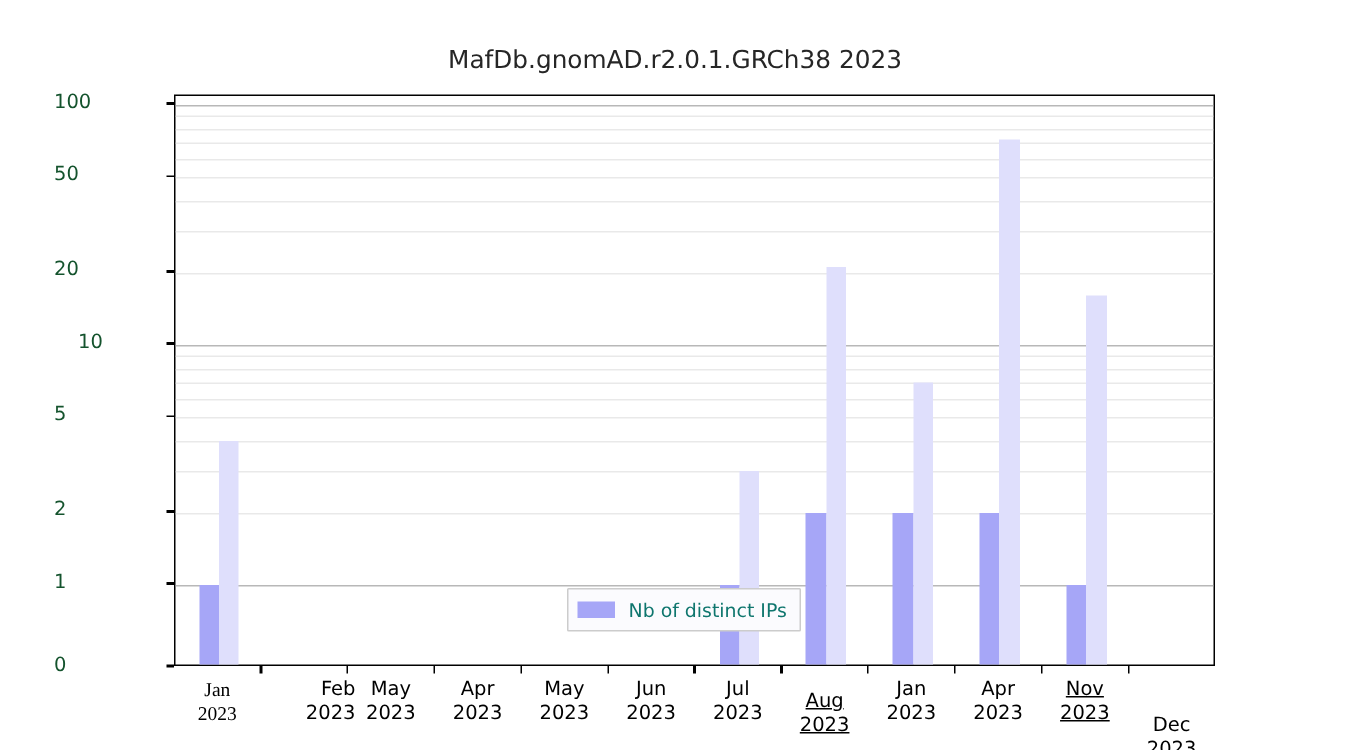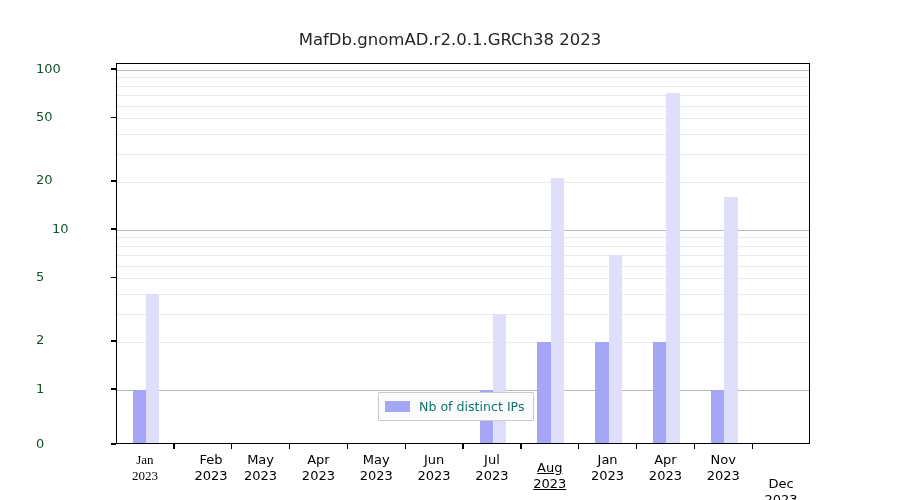--- a/index.html
+++ b/index.html
@@ -78,21 +78,21 @@
       <div class="ylabel" style="left: 36px; top: 108.665px;">50</div>
       <div style="position: absolute; left: 111px; top: 116.565px; width: 5px; height: 1.3px; background: rgb(0, 0, 0);"></div>
       <div class="ylabel" style="left: 36px; top: 60.5px;">100</div>
       <div style="position: absolute; left: 111px; top: 68.4px; width: 5px; height: 1.3px; background: rgb(0, 0, 0);"></div>
     </div>
   <div id="xaxis">
       <div class="xlabel" style="left: 99.9167px; top: 452px; font-family: Liberation Serif, serif;">
         <span>Jan</span>
         <span>2023</span>
       </div>
-      <div class="xlabel" style="left: 166px; top: 452px;">
+      <div class="xlabel" style="left: 147px; top: 452px; text-align: right;">
         <span>Feb</span>
         <span>2023</span>
       </div>
       <div class="xlabel" style="left: 215.583px; top: 452px;">
         <span>May</span>
         <span>2023</span>
       </div>
       <div class="xlabel" style="left: 273.417px; top: 452px;">
         <span>Apr</span>
         <span>2023</span>
@@ -114,21 +114,21 @@
         <span>2023</span>
       </div>
       <div class="xlabel" style="left: 562.583px; top: 452px;">
         <span>Jan</span>
         <span>2023</span>
       </div>
       <div class="xlabel" style="left: 620.417px; top: 452px;">
         <span>Apr</span>
         <span>2023</span>
       </div>
-      <div class="xlabel" style="left: 678.25px; top: 452px;">
+      <div class="xlabel" style="left: 678.25px; top: 452px; text-decoration: underline;">
         <span>Nov</span>
         <span>2023</span>
       </div>
       <div class="xlabel" style="left: 736.083px; top: 452px; margin-top: 24px;">
         <span>Dec</span>
         <span>2023</span>
       </div>
       <div style="position: absolute; left: 173.233px; top: 444px; width: 1.3px; height: 5px; background: rgb(0, 0, 0);"></div>
       <div style="position: absolute; left: 231.067px; top: 444px; width: 1.3px; height: 5px; background: rgb(0, 0, 0);"></div>
       <div style="position: absolute; left: 288.9px; top: 444px; width: 1.3px; height: 5px; background: rgb(0, 0, 0);"></div>

